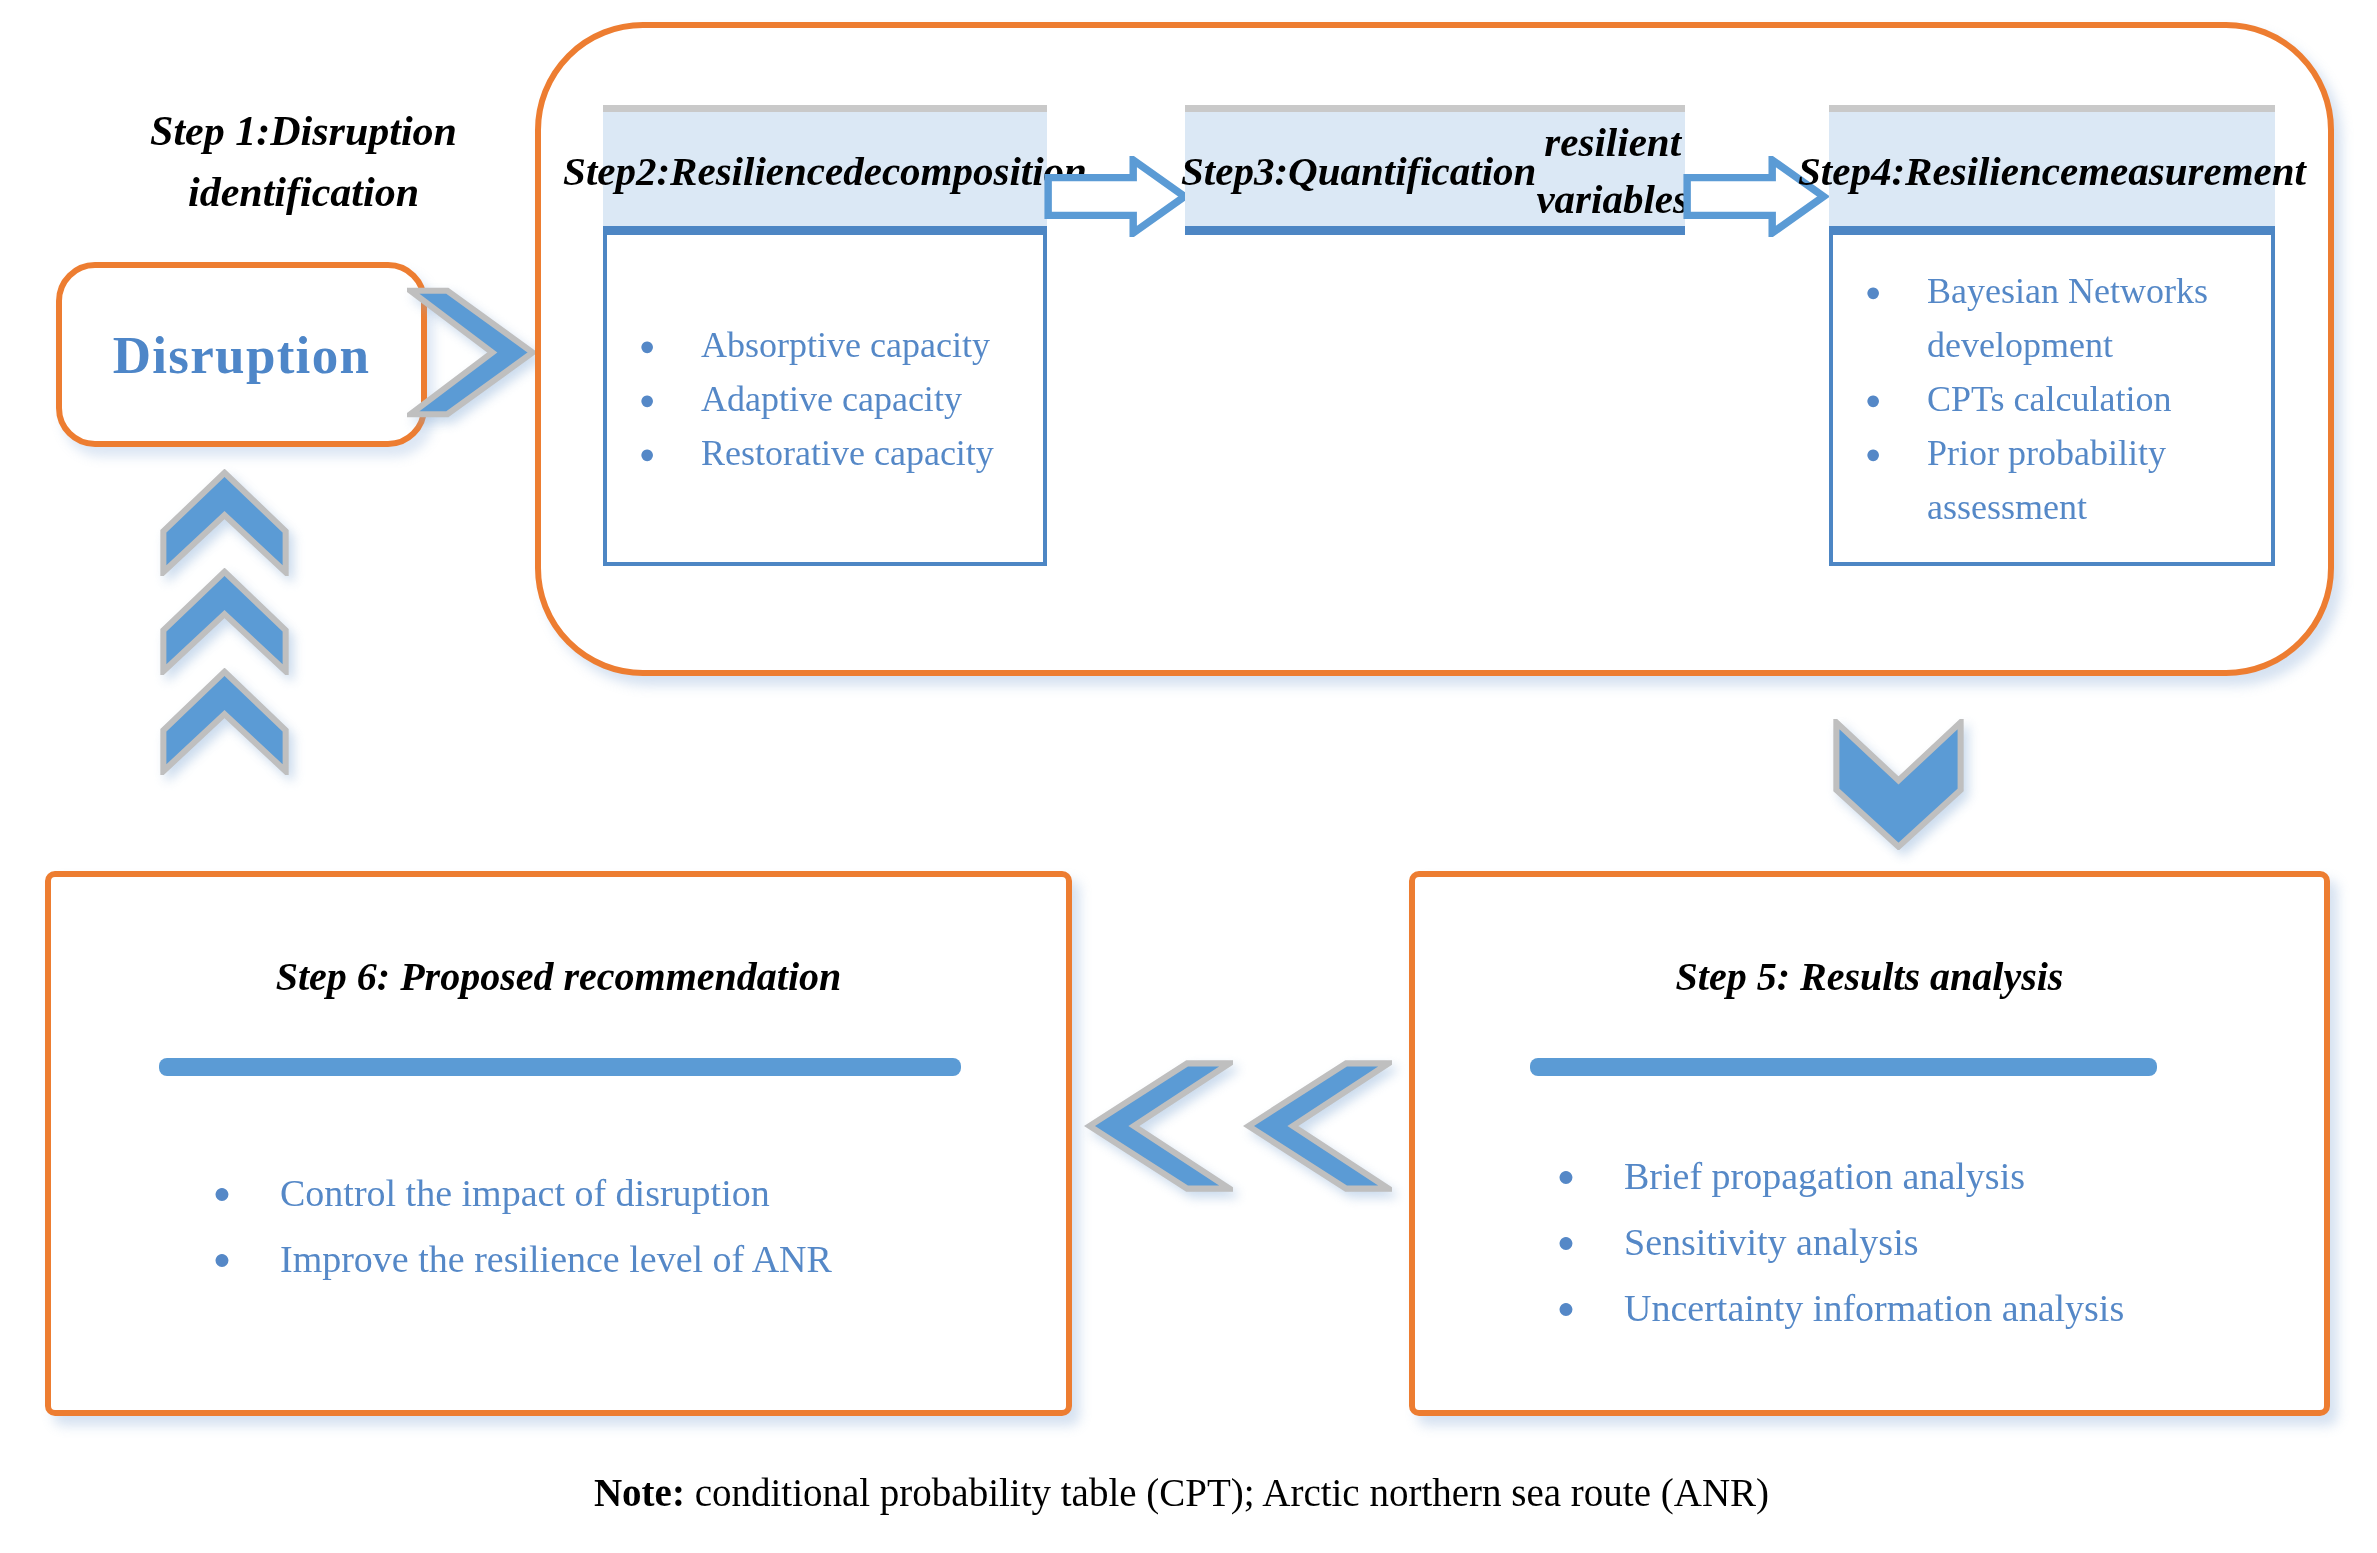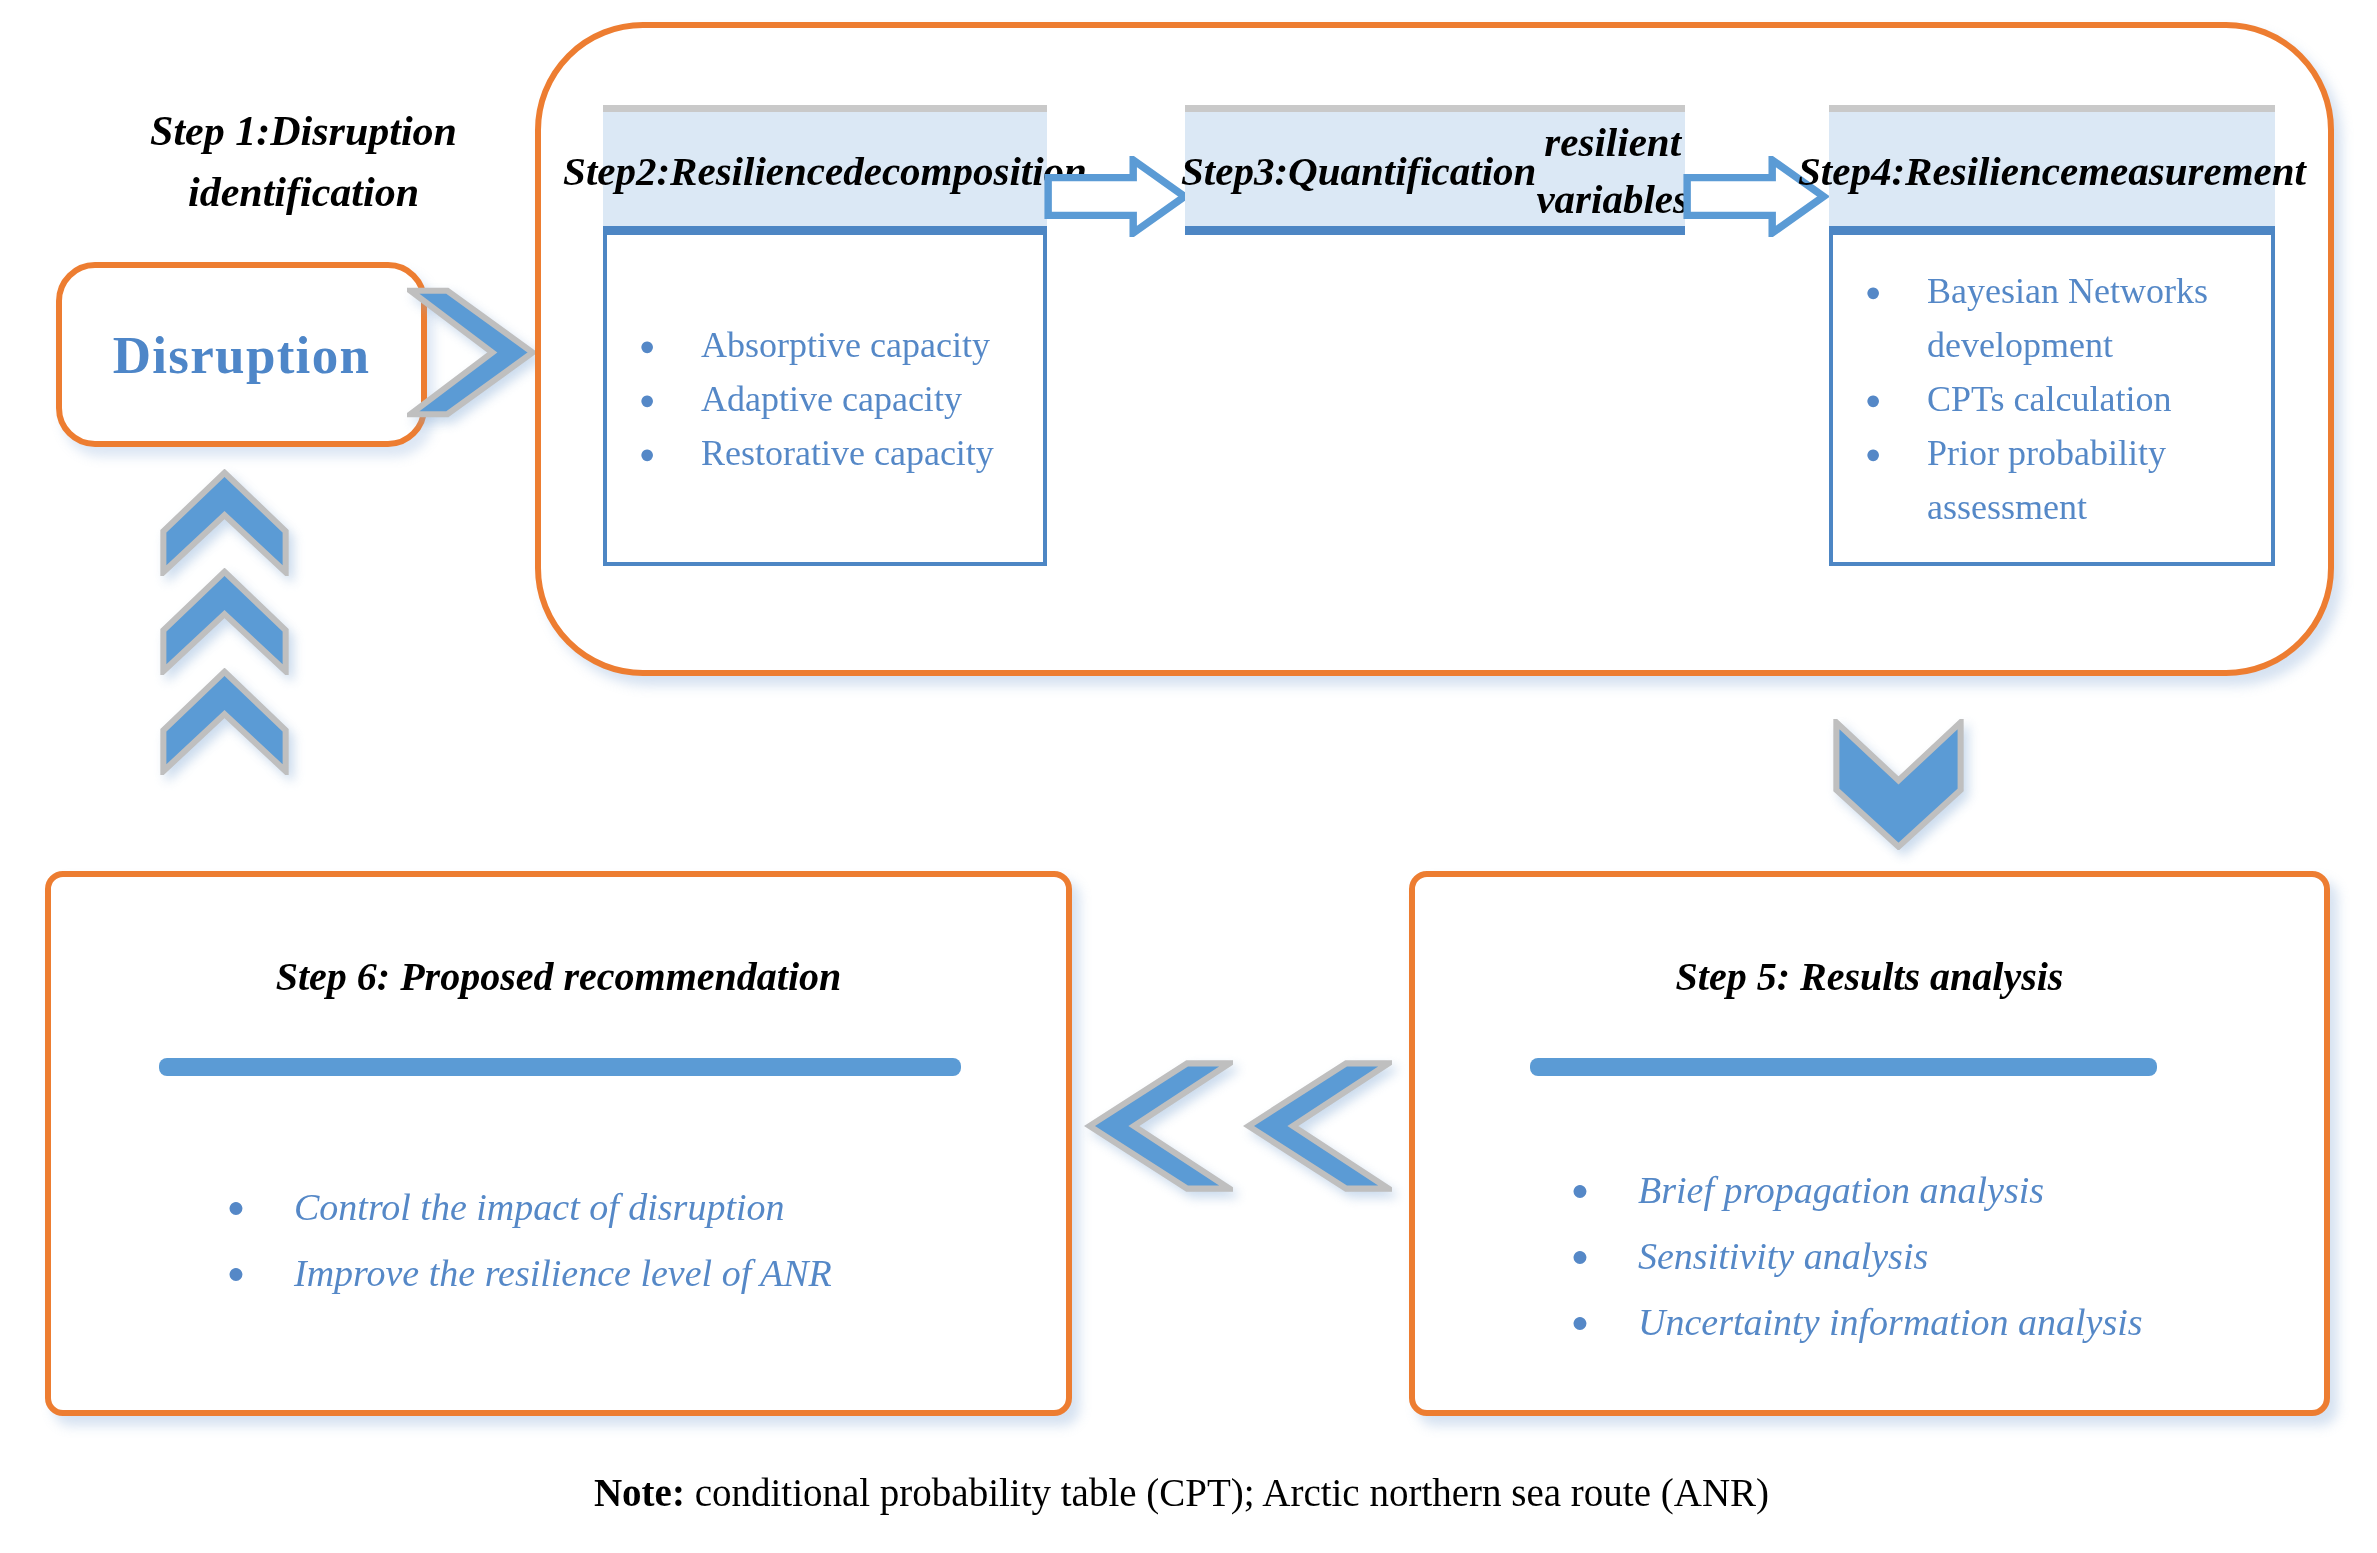--- a/index.html
+++ b/index.html
@@ -73,32 +73,32 @@
   #step4-box ul.blist li{max-width:317px;}
   
   .hollow-arrow{position:absolute;top:156px;}
   .hollow-arrow polygon{fill:#ffffff;stroke:var(--chevron-blue);stroke-width:11;stroke-linejoin:miter;}
   
   .chev{position:absolute;filter:drop-shadow(5.4px 6.7px 5.4px rgba(140,175,215,0.45));}
   .chev polygon{fill:var(--chevron-blue);stroke:var(--chevron-outline);stroke-width:9;stroke-linejoin:miter;}
   
   .round-box{
     position:absolute;top:871px;height:533px;
-    border:6px solid var(--orange-border);border-radius:18px;background:#fff;
+    border:6px solid var(--orange-border);border-radius:10px;background:#fff;
     box-shadow:8px 9.4px 12px rgba(120,160,210,0.30);
   }
   .round-box .rtitle{
     margin-top:76px;text-align:center;
     font-weight:bold;font-style:italic;font-size:40px;color:#000;
   }
   .round-box .bar{
     position:absolute;height:18px;background:var(--accent-bar-blue);border-radius:8px;
     top:181px;
   }
-  ul.rlist{list-style:none;margin:14px;padding:0;position:absolute;font-style:italic;}
+  ul.rlist{list-style:none;margin:0;padding:0;position:absolute;}
   ul.rlist li{
     position:relative;padding-left:74px;
     font-size:38px;line-height:66px;color:var(--bullet-text-blue);
   }
   ul.rlist li::before{
     content:"\25CF";position:absolute;left:6.7px;top:0;
     font-size:30px;color:var(--bullet-text-blue);
   }
   #step5-box{left:1409px;width:909px;}
   #step5-box .bar{left:115px;width:627px;}

